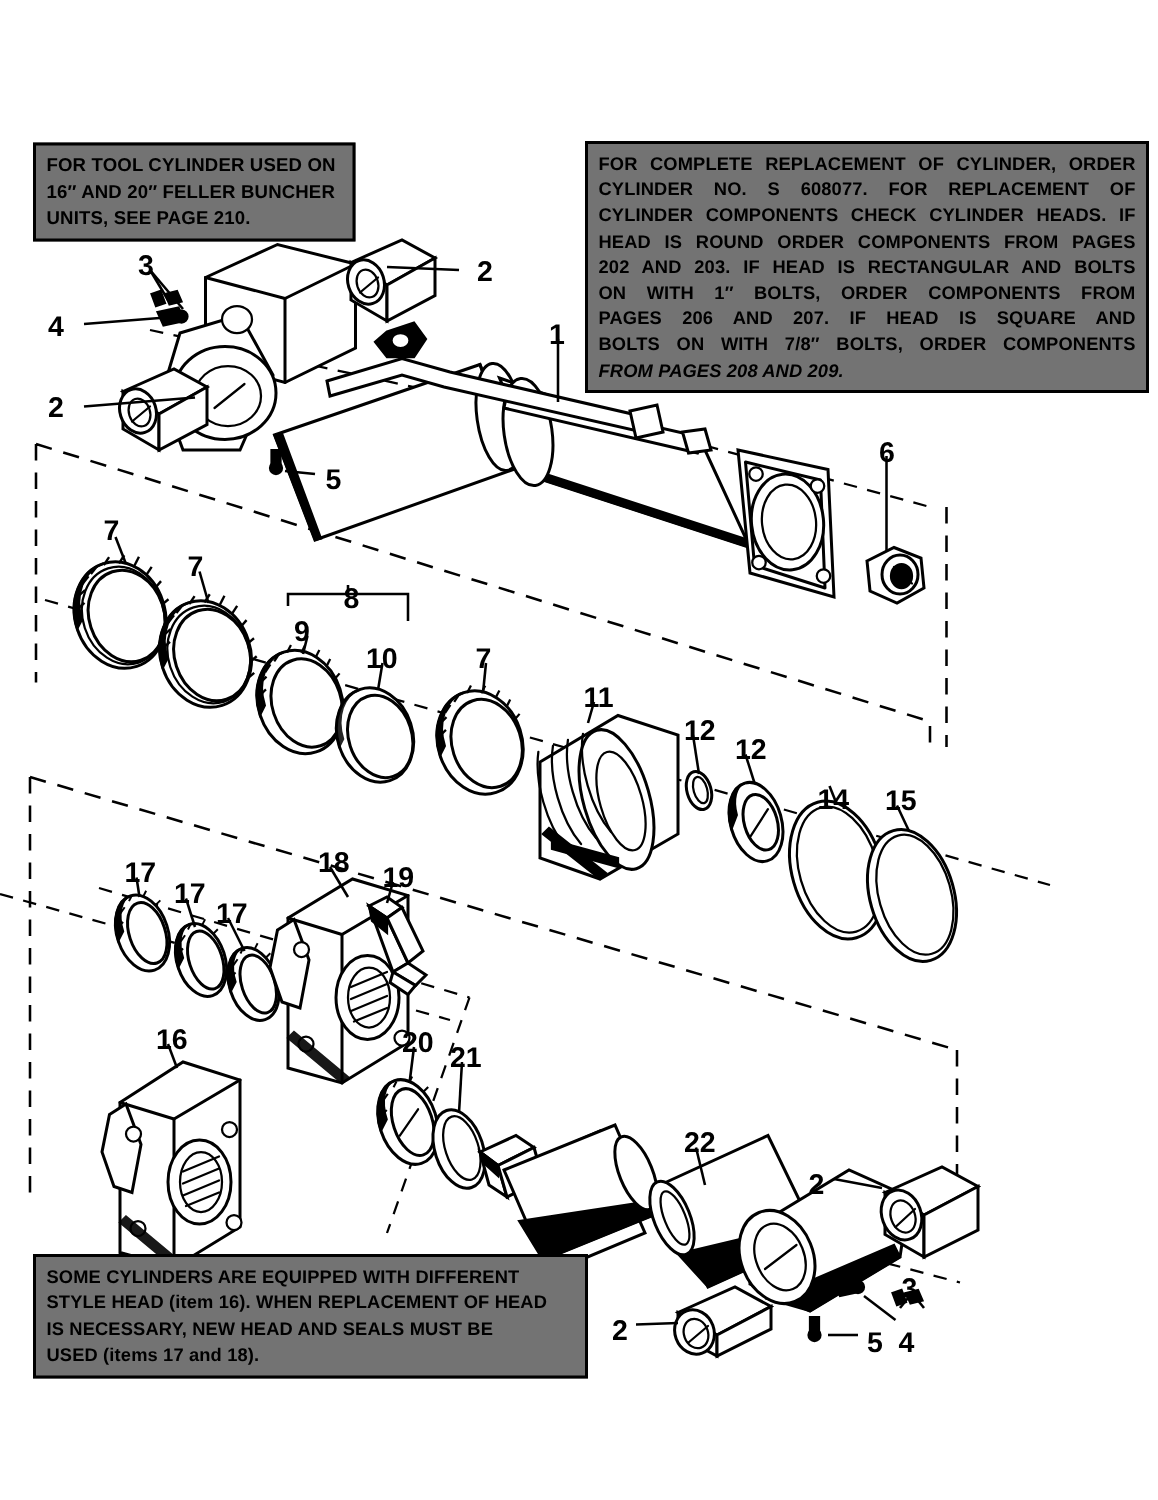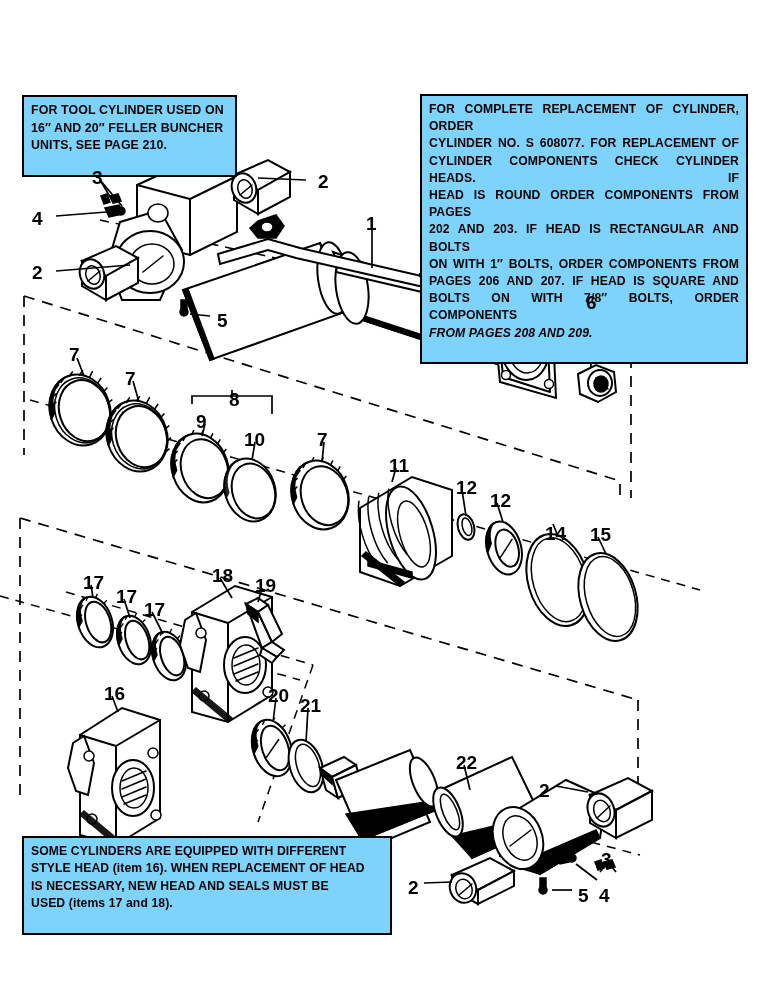--- a/index.html
+++ b/index.html
@@ -10,30 +10,30 @@
   #page{
     position:relative;
     width:772px;height:1000px;
     background:#ffffff;
     overflow:hidden;
   }
   
   .note{
     position:absolute;
     border:2px solid #000;
-    background:#7dd3fc;
+    background:#737373;
     box-sizing:border-box;
-    padding:5px 7px 20px 7px;
+    padding:5px 7px 4px 7px;
     font-weight:bold;
     color:#000;
     letter-spacing:.1px;
   }
   .note div{white-space:nowrap;}
   #note-tool{left:22px;top:95px;width:215px;font-size:12.4px;line-height:17.5px;}
-  #note-replacement{left:390px;top:94px;width:328px;font-size:12.2px;line-height:17.2px;margin-left:30px;}
+  #note-replacement{left:390px;top:94px;width:376px;font-size:12.2px;line-height:17.2px;}
   #note-replacement div{ text-align:justify; text-align-last:justify; white-space:normal;}
   #note-replacement div.last{text-align-last:left;font-style:italic;}
   #note-head{left:22px;top:836px;width:370px;font-size:12.2px;line-height:17.4px;}
 
   
   .cal{
     position:absolute;
     font-weight:bold;
     font-size:19px;
     line-height:19px;

